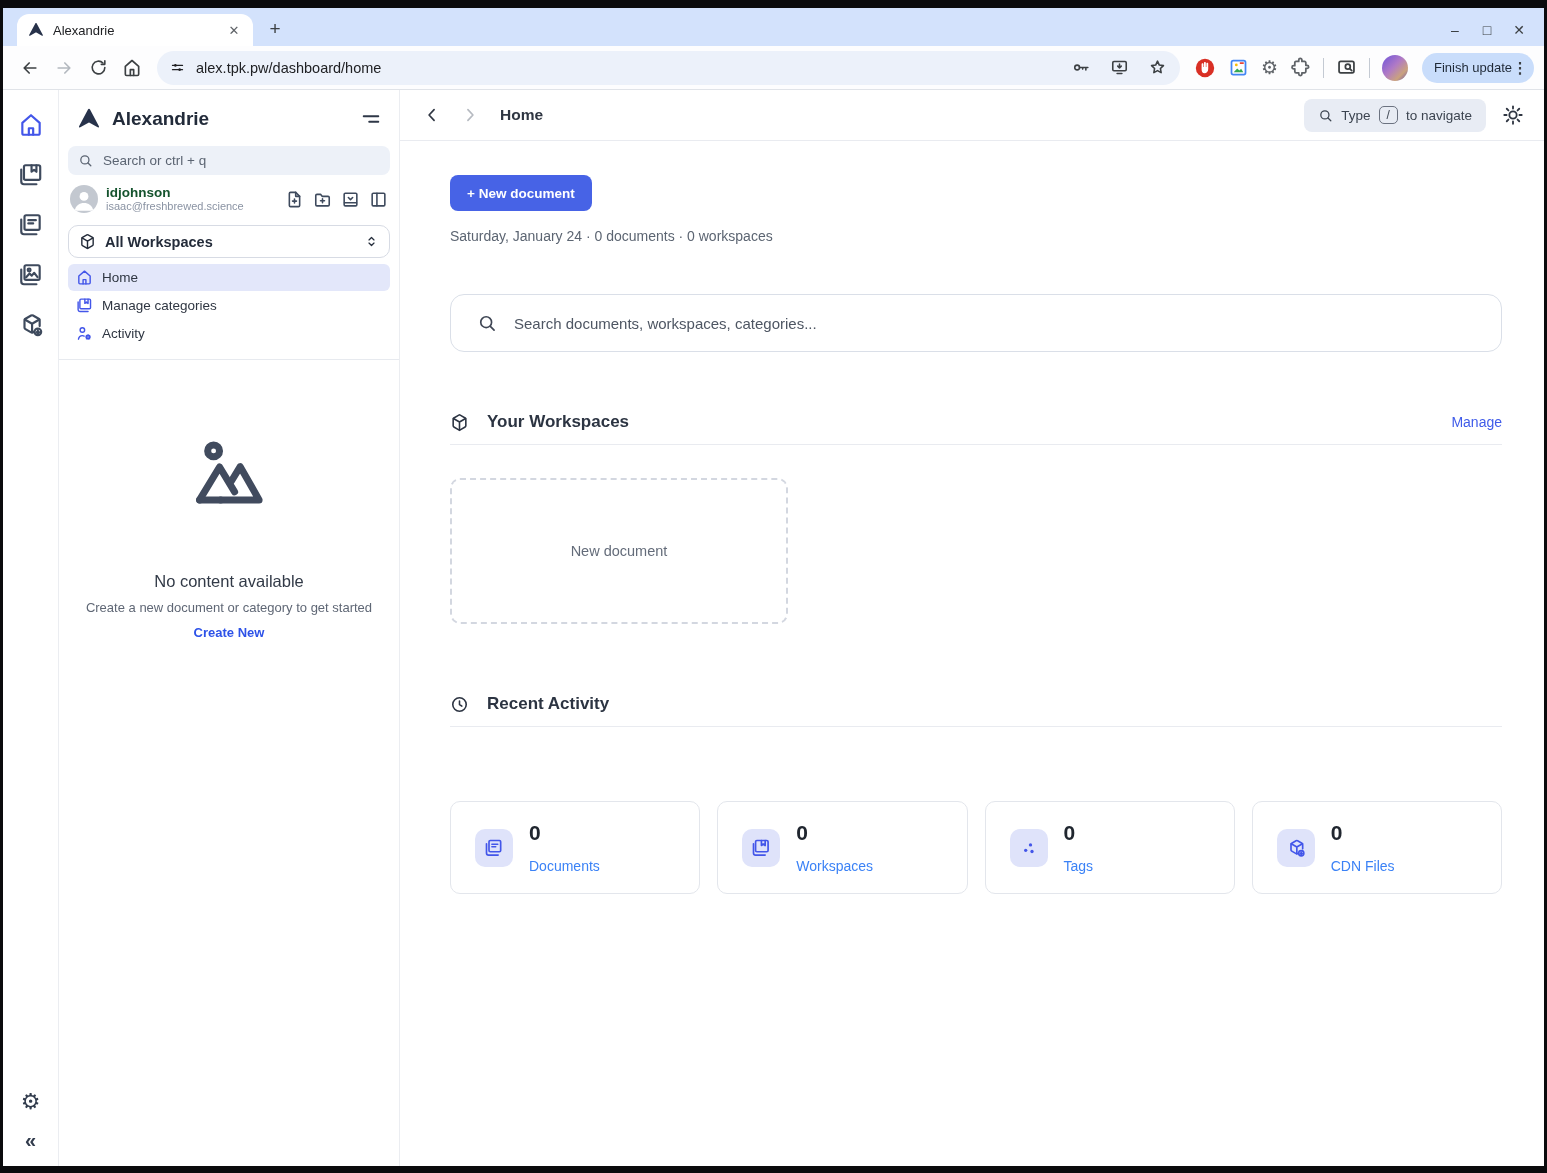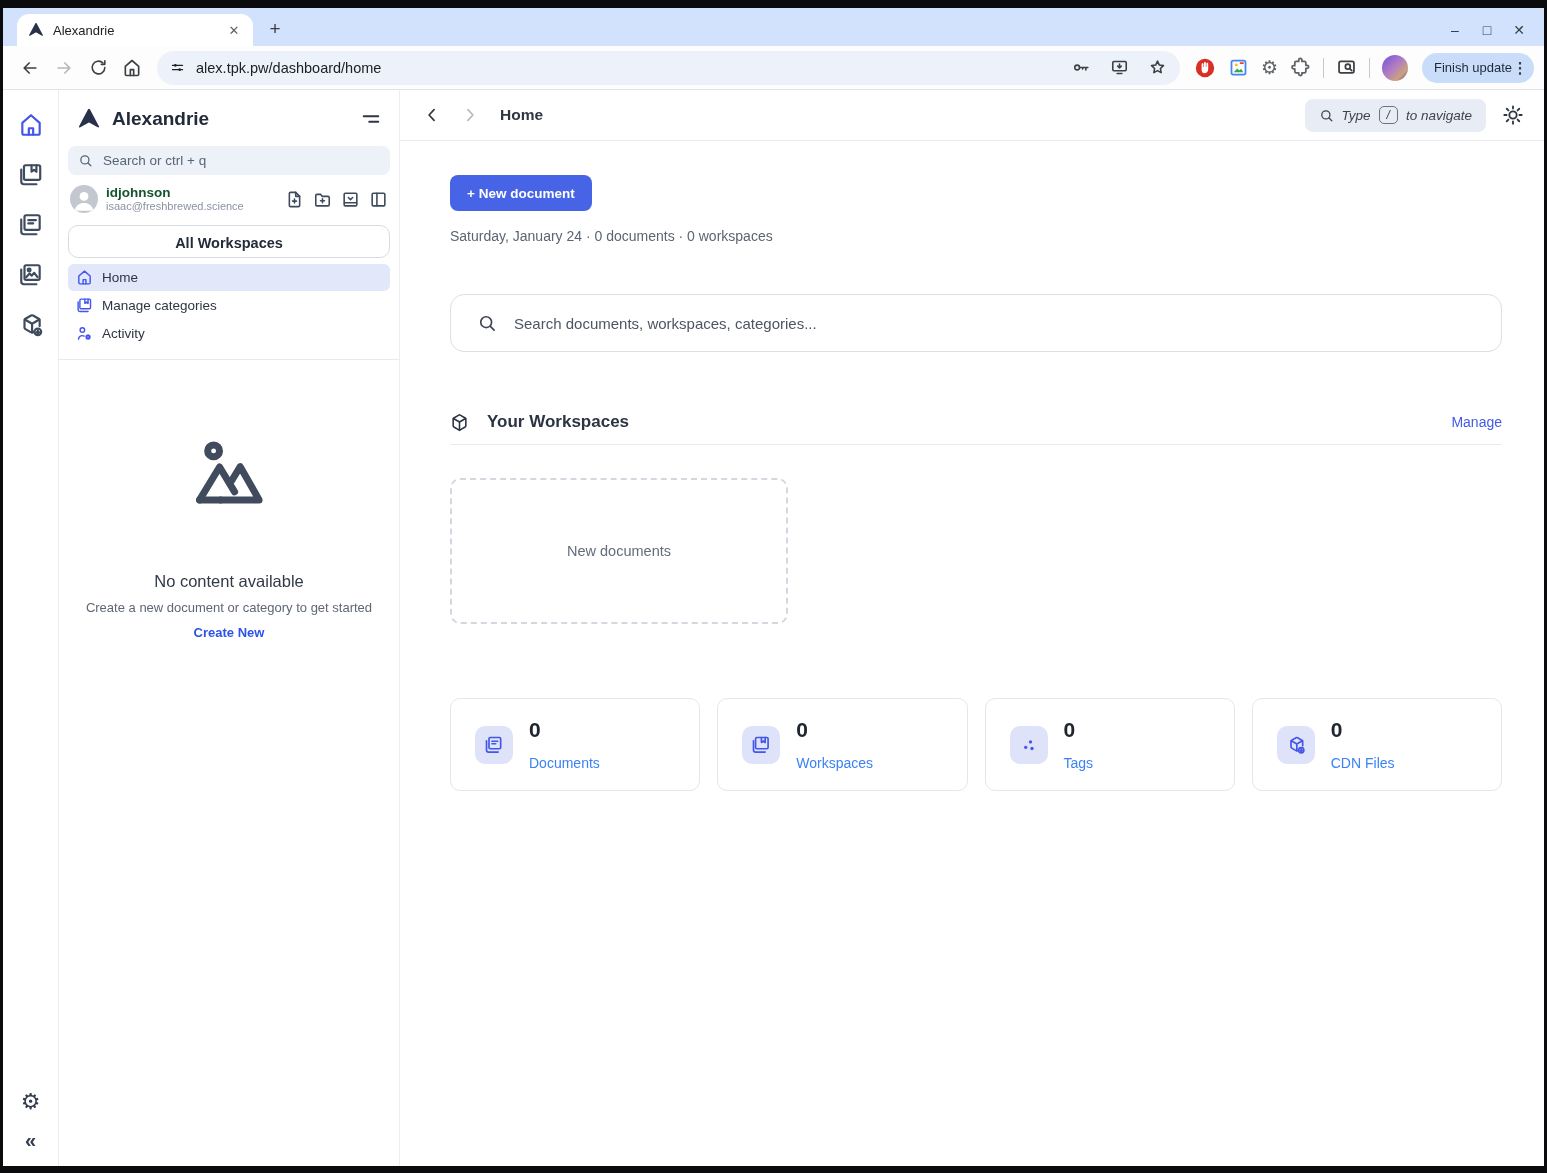--- a/index.html
+++ b/index.html
@@ -56,42 +56,42 @@
     font-family:"Liberation Sans",sans-serif;}
   .sb-search input::placeholder{color:#5b6472;}
   .user-row{display:flex;align-items:center;margin-top:10px;padding:0 2px;}
   .user-avatar{width:28px;height:28px;border-radius:50%;background:#c3c8d0;overflow:hidden;flex:0 0 auto;}
   .user-meta{margin-left:8px;flex:1;min-width:0;}
   .user-name{font-size:13.5px;font-weight:bold;color:#14532d;line-height:15px;}
   .user-email{font-size:11px;color:#8a93a3;line-height:13px;white-space:nowrap;}
   .user-actions{display:flex;align-items:center;gap:9px;color:#3e4a5d;}
   .user-actions .ua{width:19px;height:19px;}
   .ws-select{margin-top:12px;height:31px;border:1px solid #d7dbe4;border-radius:10px;display:flex;align-items:center;
-    gap:9px;padding:0 10px;color:#242c3a;flex-direction:column;}
+    gap:9px;padding:0 10px;color:#242c3a;}
   .ws-select .wtxt{font-size:14.5px;font-weight:bold;flex:1;}
   .nav{margin-top:6px;display:flex;flex-direction:column;gap:1px;}
   .nav-item{height:27px;border-radius:6px;display:flex;align-items:center;gap:9px;padding:0 8px;color:#2f3642;font-size:13.5px;}
   .nav-item .nic{width:17px;height:17px;color:#4356e9;}
   .nav-item.active{background:#e3e7fa;}
   .sb-div{border-top:1px solid #e7eaef;margin:12px -9px 0;}
   .sb-empty{margin-top:72px;text-align:center;padding:0 14px;}
   .sb-empty .mt{width:84px;height:84px;margin:0 auto;color:#414b5e;}
   .empty-title{margin-top:52px;font-size:16.5px;font-weight:normal;color:#323a47;}
   .empty-sub{margin-top:9px;font-size:13px;color:#5f6775;}
   .empty-link{margin-top:10px;font-size:13px;font-weight:bold;color:#2d52e8;}
 
   
   .main{flex:1;display:flex;flex-direction:column;min-width:0;background:#fff;}
   .main-head{height:50px;border-bottom:1px solid #e9ebf0;display:flex;align-items:center;
     padding:0 20px 0 22px;flex:0 0 auto;}
   .mh-nav{display:flex;align-items:center;gap:18px;color:#2f3642;}
   .mh-chev{width:20px;height:20px;}
   .mh-chev.fwd{color:#b6bac1;}
   .mh-title{font-size:15.5px;font-weight:bold;color:#2f3642;margin-left:20px;}
-  .mh-right{margin-left:auto;display:flex;align-items:center;gap:16px;font-style:italic;}
+  .mh-right{margin-left:auto;display:flex;align-items:center;gap:16px;}
   .quicknav{height:33px;background:#e8ecf4;border-radius:8px;display:flex;align-items:center;gap:8px;
     padding:0 14px;color:#3c4450;font-size:13.5px;}
   .qn-key{border:1.5px solid #6b7280;border-radius:5px;padding:0px 7px;font-size:12px;line-height:16px;color:#3c4450;}
   .theme-toggle{width:22px;height:22px;color:#2f3642;}
   .content{flex:1;padding:32px 42px 0 50px;overflow:hidden;}
   .greet-row{display:flex;align-items:flex-start;justify-content:space-between;}
   .greet{display:flex;align-items:center;gap:12px;margin-top:12px;}
   .greet h1{margin:0;font-size:30px;font-weight:bold;color:#2c3544;letter-spacing:.2px;}
   .btn-primary{background:#4763e6;color:#fff;font-size:13.5px;border-radius:8px;height:36px;display:flex;
     align-items:center;padding:0 17px;font-weight:bold;margin-top:2px;}
@@ -413,23 +413,30 @@
         <div class="section-head">
           <svg class="ic sic" viewBox="0 0 24 24">
               <path d="M20 16.2V7.8a1.8 1.8 0 0 0-.9-1.56l-6.2-3.55a1.8 1.8 0 0 0-1.8 0L4.9 6.24A1.8 1.8 0 0 0 4 7.8v8.4a1.8 1.8 0 0 0 .9 1.56l6.2 3.55a1.8 1.8 0 0 0 1.8 0l6.2-3.55a1.8 1.8 0 0 0 .9-1.56z"></path>
               <path d="M4.3 6.9 12 11.4l7.7-4.5M12 21.9V11.4"></path>
             </svg>
           <span class="section-title">Your Workspaces</span>
           <span class="manage-link">Manage</span>
         </div>
 
         <div class="new-ws-card">
-          <span>New documents</span>
-        </div>
-
+          <span>New document</span>
+        </div>
+
+        <div class="section-head sec2">
+          <svg class="ic sic" viewBox="0 0 24 24">
+              <circle cx="12" cy="12" r="8.5"></circle>
+              <path d="M12 7.5V12l3 2"></path>
+            </svg>
+          <span class="section-title">Recent Activity</span>
+        </div>
 
         <div class="stats">
           <div class="stat-card">
             <div class="stat-chip">
                 <svg class="ic" viewBox="0 0 24 24">
                   <rect x="6" y="3" width="14" height="13.5" rx="1.5"></rect>
                   <path d="M9.5 7.5h7M9.5 10.5h4.5"></path>
                   <path d="M3 7v11a2.5 2.5 0 0 0 2.5 2.5H17"></path>
                 </svg>
               </div>

